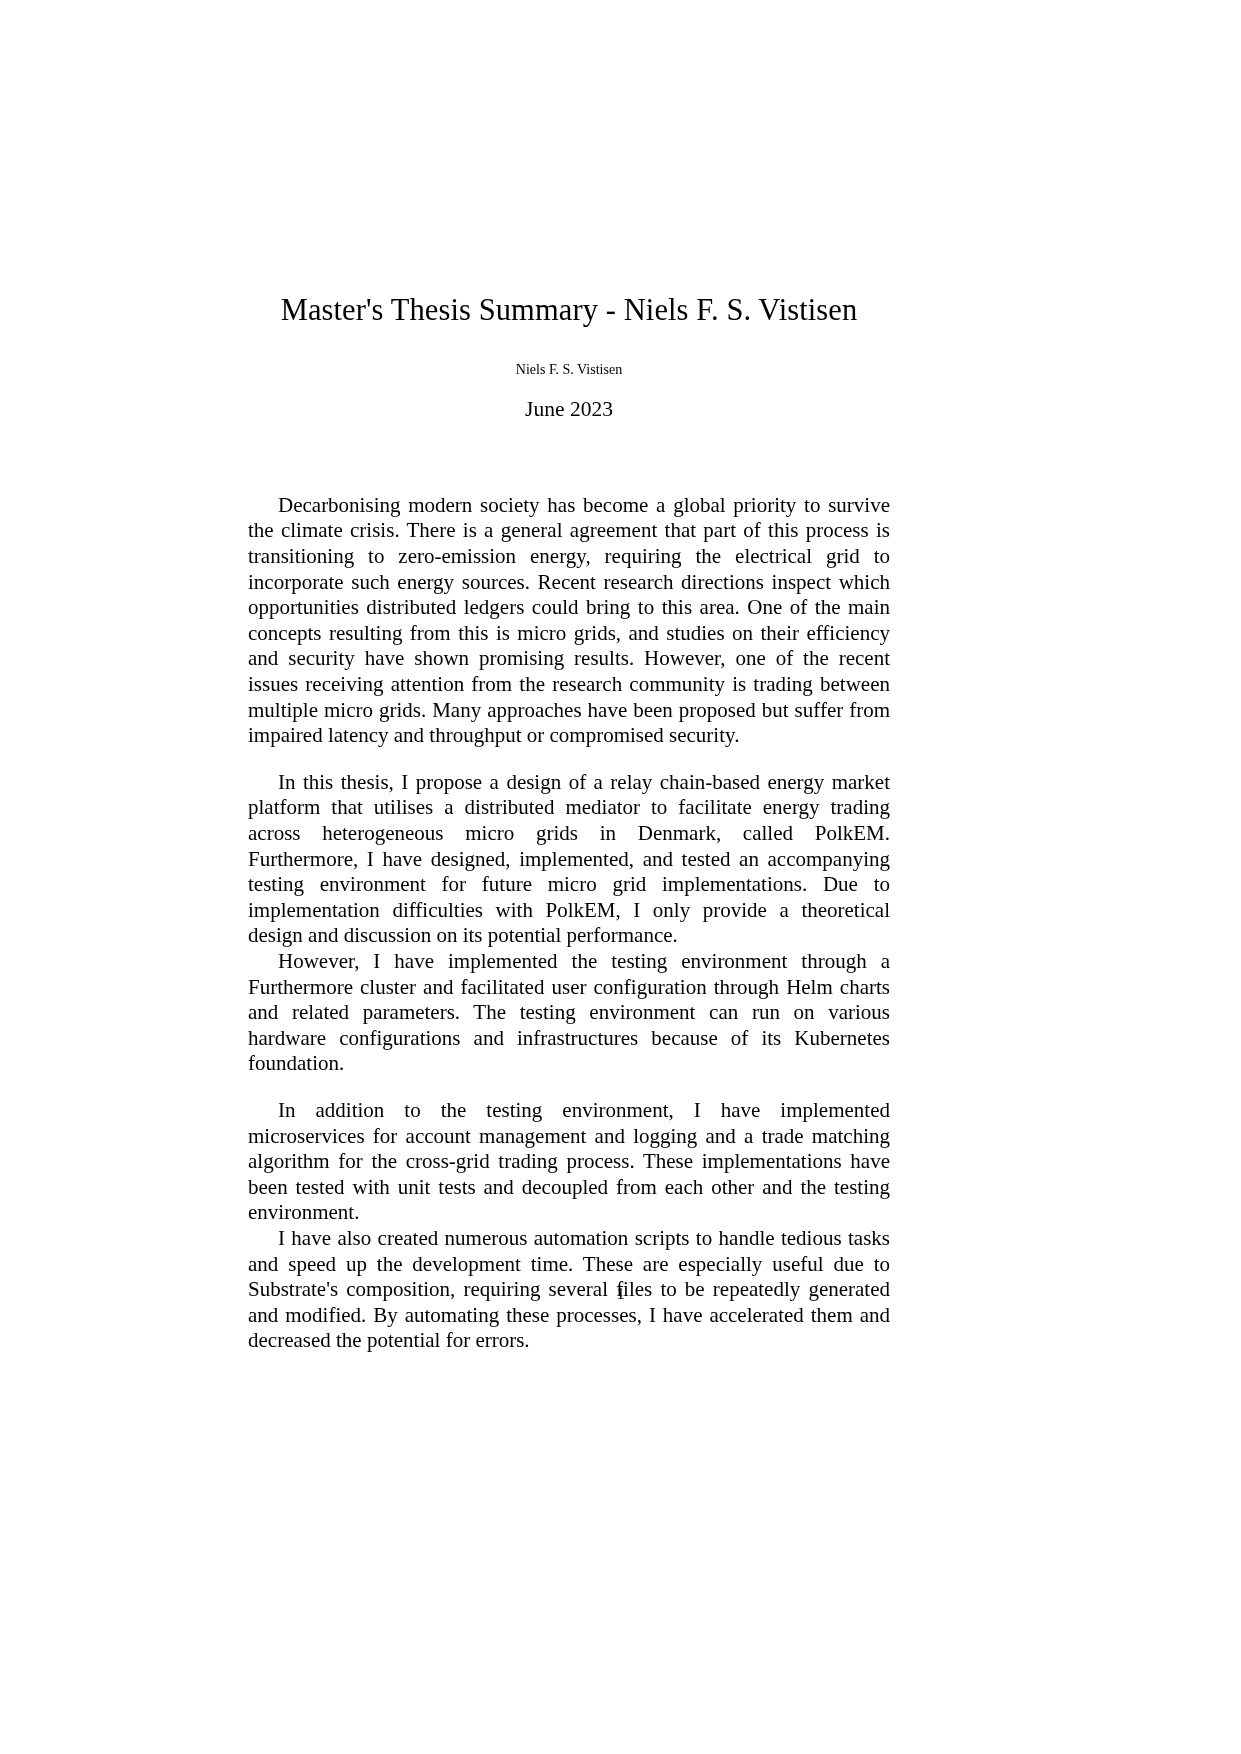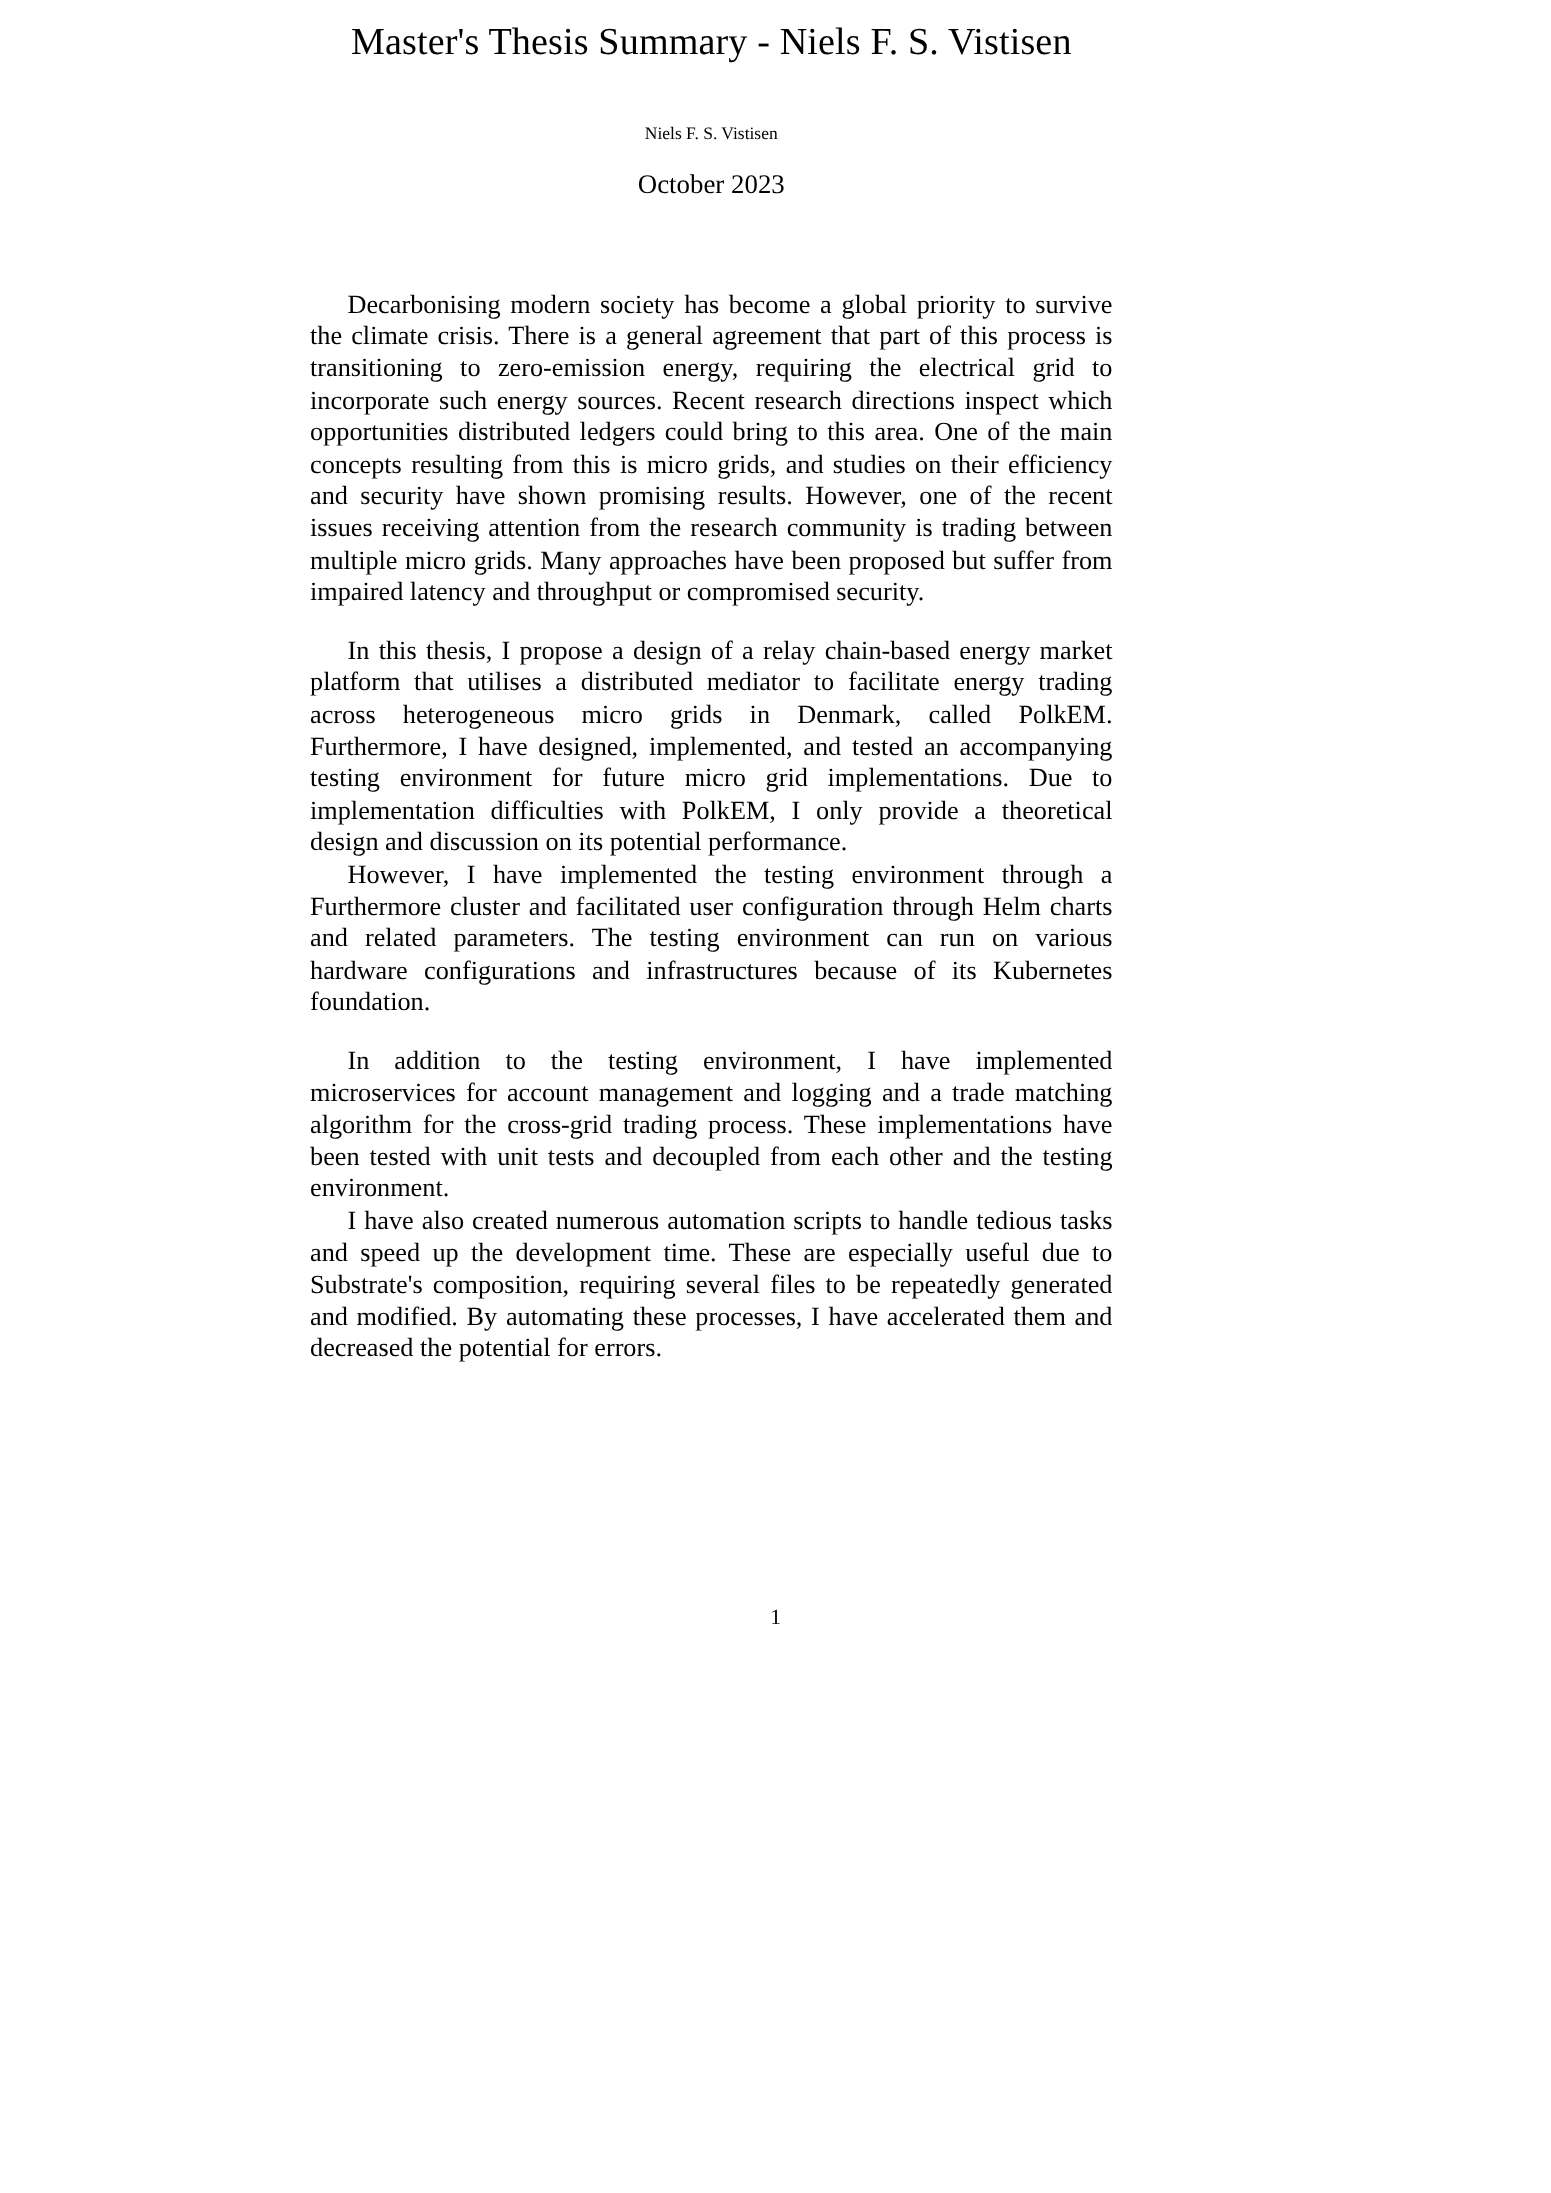--- a/index.html
+++ b/index.html
@@ -27,21 +27,22 @@
 
   
   .content {
     position: absolute;
     left: 248px;
     top: 0;
     width: 642px;
   }
 
   .doc-title {
-    margin: 16px;
+    margin: 1px;
+    padding-top: 292px;
     font-size: 30.5px;
     font-weight: normal;
     line-height: 1.15;
     text-align: center;
     letter-spacing: 0.1px;
   }
 
   .doc-author {
     margin: 0;
     padding-top: 33px;
@@ -97,21 +98,21 @@
 <body>
 
 <div class="page">
 
   <div class="content">
 
     <h1 class="doc-title">Master's Thesis Summary - Niels F. S. Vistisen</h1>
 
     <div class="doc-author">Niels F. S. Vistisen</div>
 
-    <div class="doc-date">October 2023</div>
+    <div class="doc-date">June 2023</div>
 
     <div class="body-text">
 
       <p class="para gap">Decarbonising modern society has become a global priority to survive the climate crisis. There is a general agreement that part of this process is transitioning to zero-emission energy, requiring the electrical grid to incorporate such energy sources. Recent research directions inspect which opportunities distributed ledgers could bring to this area. One of the main concepts resulting from this is micro grids, and studies on their efficiency and security have shown promising results. However, one of the recent issues receiving attention from the research community is trading between multiple micro grids. Many approaches have been proposed but suffer from impaired latency and throughput or compromised security.</p>
 
       <p class="para gap">In this thesis, I propose a design of a relay chain-based energy market platform that utilises a distributed mediator to facilitate energy trading across heterogeneous micro grids in Denmark, called PolkEM. Furthermore, I have designed, implemented, and tested an accompanying testing environment for future micro grid implementations. Due to implementation difficulties with PolkEM, I only provide a theoretical design and discussion on its potential performance.</p>
 
       <p class="para nogap">However, I have implemented the testing environment through a Furthermore cluster and facilitated user configuration through Helm charts and related parameters. The testing environment can run on various hardware configurations and infrastructures because of its Kubernetes foundation.</p>
 
       <p class="para gap">In addition to the testing environment, I have implemented microservices for account management and logging and a trade matching algorithm for the cross-grid trading process. These implementations have been tested with unit tests and decoupled from each other and the testing environment.</p>

